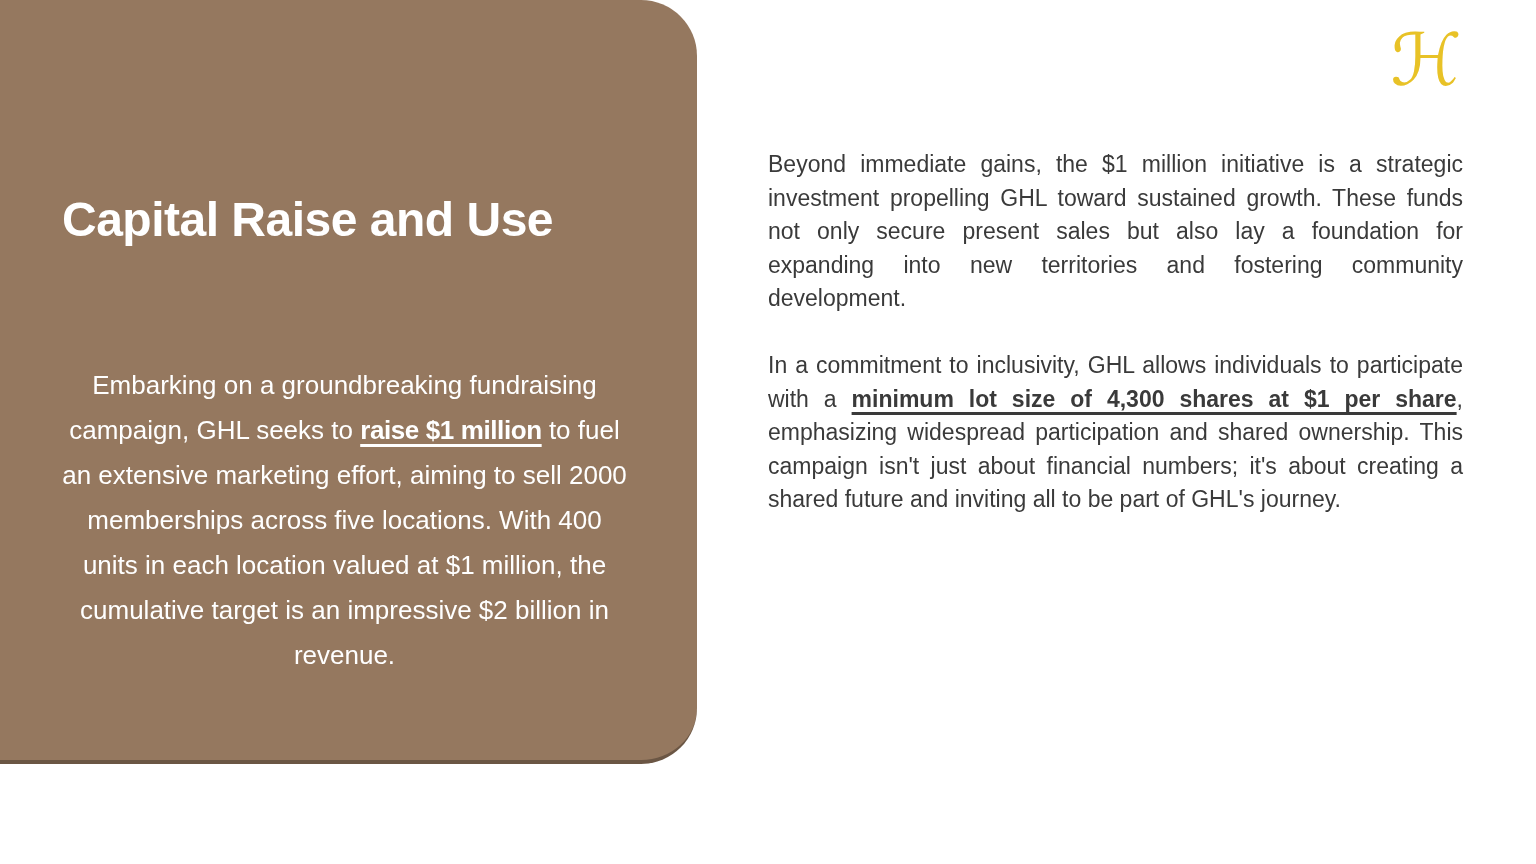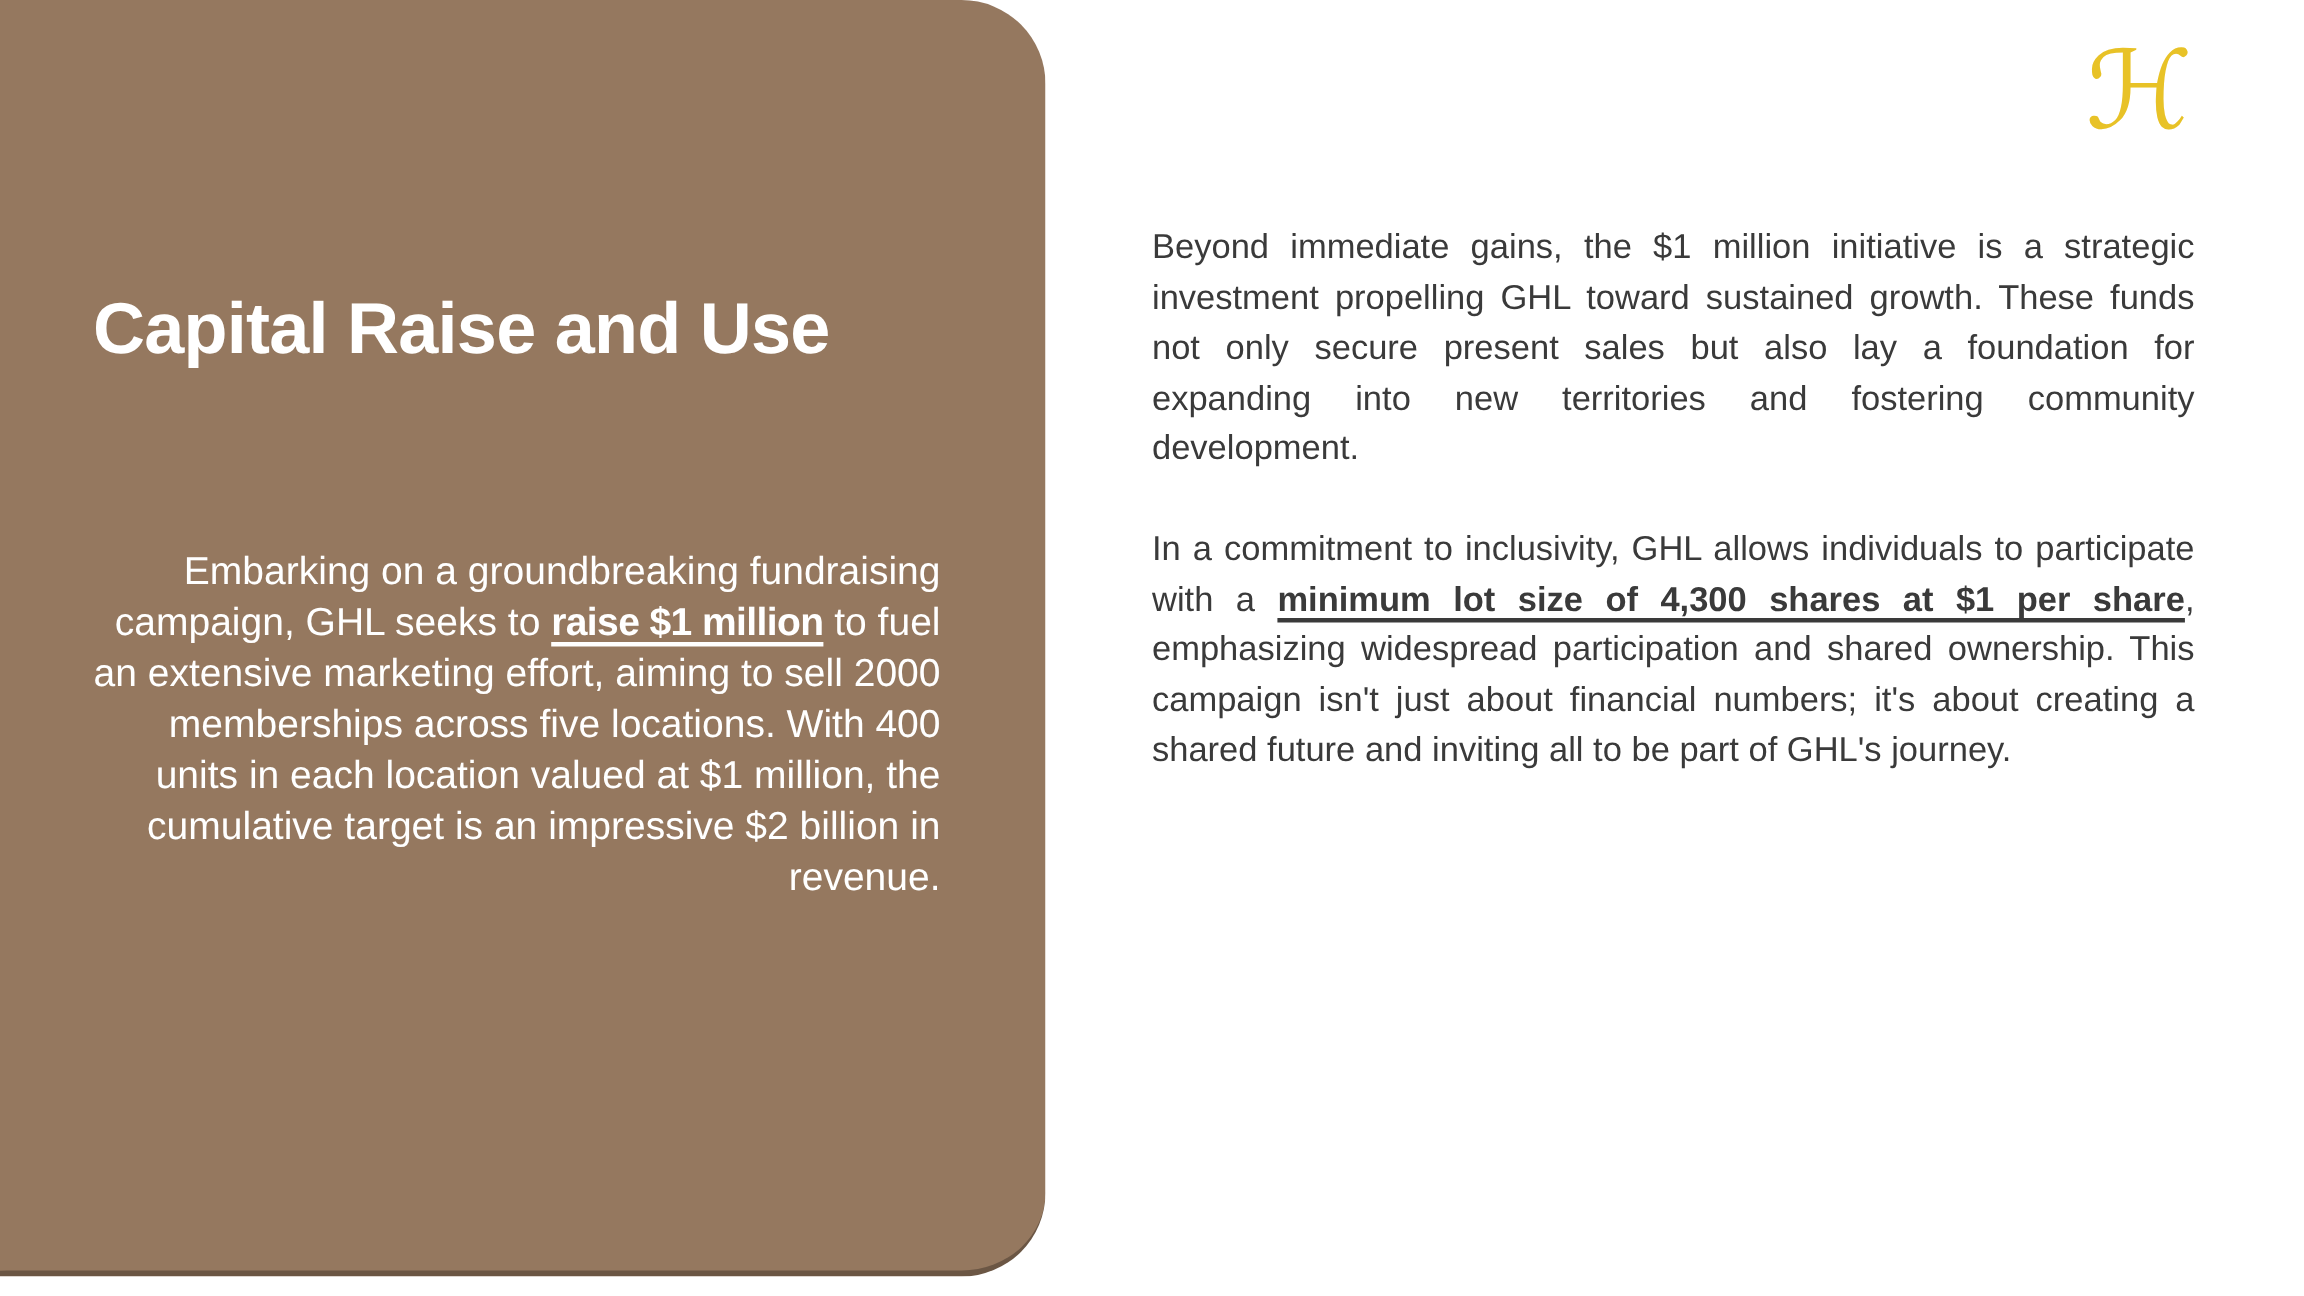--- a/index.html
+++ b/index.html
@@ -13,21 +13,21 @@
     height: 864px;
     overflow: hidden;
     background: var(--page_bg, #ffffff);
     font-family: "Liberation Sans", sans-serif;
   }
   .left-panel {
     position: absolute;
     left: 0;
     top: 0;
     width: 697px;
-    height: 851px;
+    height: 764px;
     box-sizing: border-box;
     background: var(--panel, #95785f);
     border-radius: 0 56px 56px 0;
     border-bottom: 4px solid rgba(0, 0, 0, 0.28);
   }
   .title {
     position: absolute;
     left: 62px;
     top: 192px;
     margin: 0;
@@ -38,23 +38,23 @@
     letter-spacing: -0.5px;
     color: var(--title_text, #ffffff);
   }
   .left-body {
     position: absolute;
     left: 62px;
     top: 363px;
     width: 565px;
     margin: 0;
     font-size: 26px;
-    line-height: 34px;
+    line-height: 45px;
     color: var(--title_text, #ffffff);
-    text-align: right;
+    text-align: center;
   }
   .right-col {
     position: absolute;
     left: 768px;
     top: 148px;
     width: 695px;
   }
   .right-col p {
     margin: 0 0 33px 0;
     font-size: 23px;

